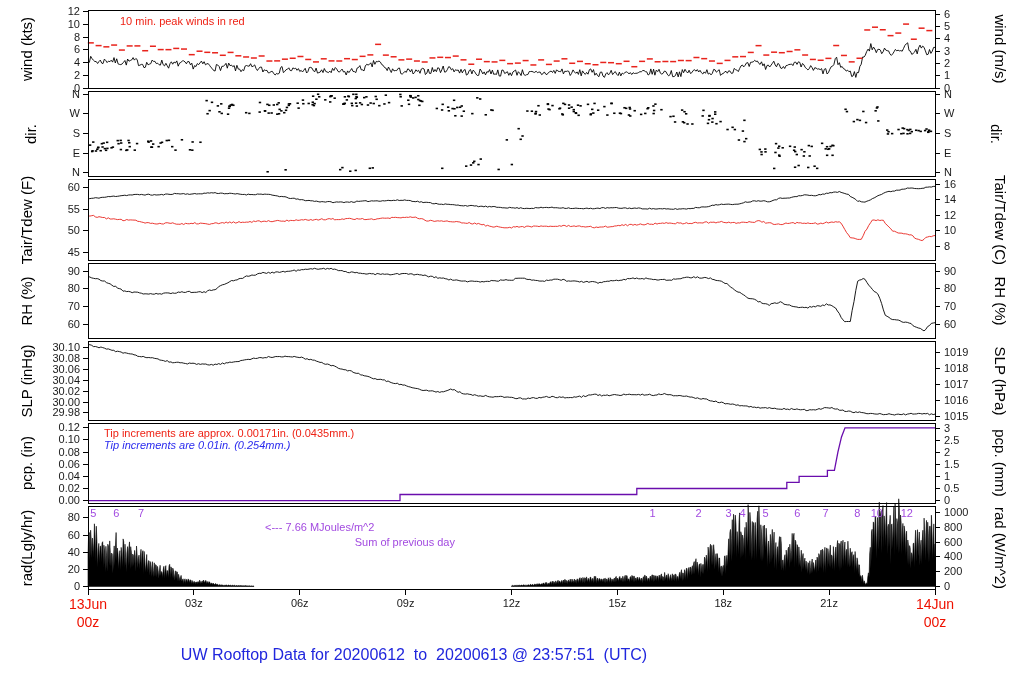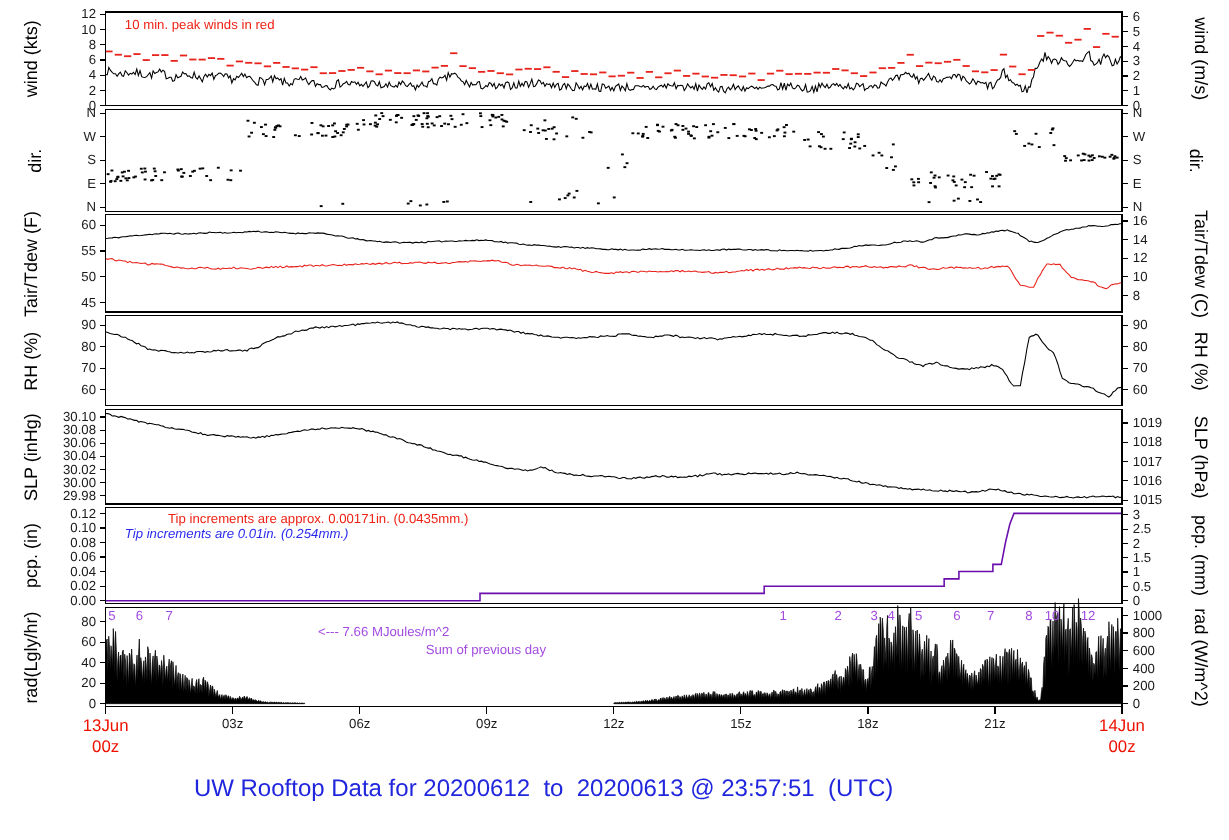--- a/index.html
+++ b/index.html
@@ -4,21 +4,21 @@
 <style>
   html,body{margin:0;padding:0;background:#fff;}
   #canvas{position:relative;width:1024px;height:700px;background:#ffffff;
           font-family:"Liberation Sans", sans-serif;overflow:hidden;}
   #plot-mount{position:absolute;left:0;top:0;width:1024px;height:700px;}
   .axlabel{position:absolute;white-space:nowrap;font-size:15px;color:#000;
            transform:translate(-50%,-50%) rotate(-90deg);}
   .axlabel.right{transform:translate(-50%,-50%) rotate(90deg);}
   .note{position:absolute;font-size:11px;line-height:12px;white-space:pre;}
   #title{position:absolute;left:0;top:646px;width:828px;text-align:center;
-         font-size:20px;white-space:pre;margin-left:39px;}
+         font-size:16px;white-space:pre;}
 </style>
 </head>
 <body>
 
 <div id="canvas">
   <div id="plot-mount"><svg width="1024" height="700">
         <g>
           <line x1="83" y1="88" x2="88" y2="88" stroke="#000" stroke-width="1" shape-rendering="crispEdges"></line>
           <text x="80" y="91.5" text-anchor="end" font-size="11" fill="#1a1a1a" font-family="Liberation Sans, sans-serif">0</text>
           <line x1="83" y1="75.3170731707317" x2="88" y2="75.3170731707317" stroke="#000" stroke-width="1" shape-rendering="crispEdges"></line>
@@ -734,20 +734,20 @@
   <div class="axlabel" style="left:26px;top:548px;">rad(Lgly/hr)</div>
 
   <div class="axlabel right" style="left:1000px;top:49px;">wind (m/s)</div>
   <div class="axlabel right" style="left:996px;top:134px;">dir.</div>
   <div class="axlabel right" style="left:1000px;top:220px;">Tair/Tdew (C)</div>
   <div class="axlabel right" style="left:1000px;top:301px;">RH (%)</div>
   <div class="axlabel right" style="left:1000px;top:381px;">SLP (hPa)</div>
   <div class="axlabel right" style="left:1000px;top:463px;">pcp. (mm)</div>
   <div class="axlabel right" style="left:1000px;top:548px;">rad (W/m^2)</div>
 
-  <div class="note" style="left:104px;top:15px;color:#ee2215;">10 min. peak winds in red</div>
-  <div class="note" style="left:104px;top:427px;color:#ee2215;margin-left:36px;">Tip increments are approx. 0.00171in. (0.0435mm.)</div>
+  <div class="note" style="left:120px;top:15px;color:#ee2215;">10 min. peak winds in red</div>
+  <div class="note" style="left:104px;top:427px;color:#ee2215;">Tip increments are approx. 0.00171in. (0.0435mm.)</div>
   <div class="note" style="left:104px;top:439px;color:#2a2aee;font-style:italic;">Tip increments are 0.01in. (0.254mm.)</div>
   <div class="note" style="left:265px;top:536px;width:190px;text-align:right;color:#a24ae0;">Sum of previous day</div>
   <div class="note" style="left:265px;top:521px;width:190px;color:#a24ae0;">&lt;--- 7.66 MJoules/m^2</div>
 
   <div id="title" style="color: rgb(32, 38, 221);">UW Rooftop Data for 20200612  to  20200613 @ 23:57:51  (UTC)</div>
 </div>
 
 </body></html>

